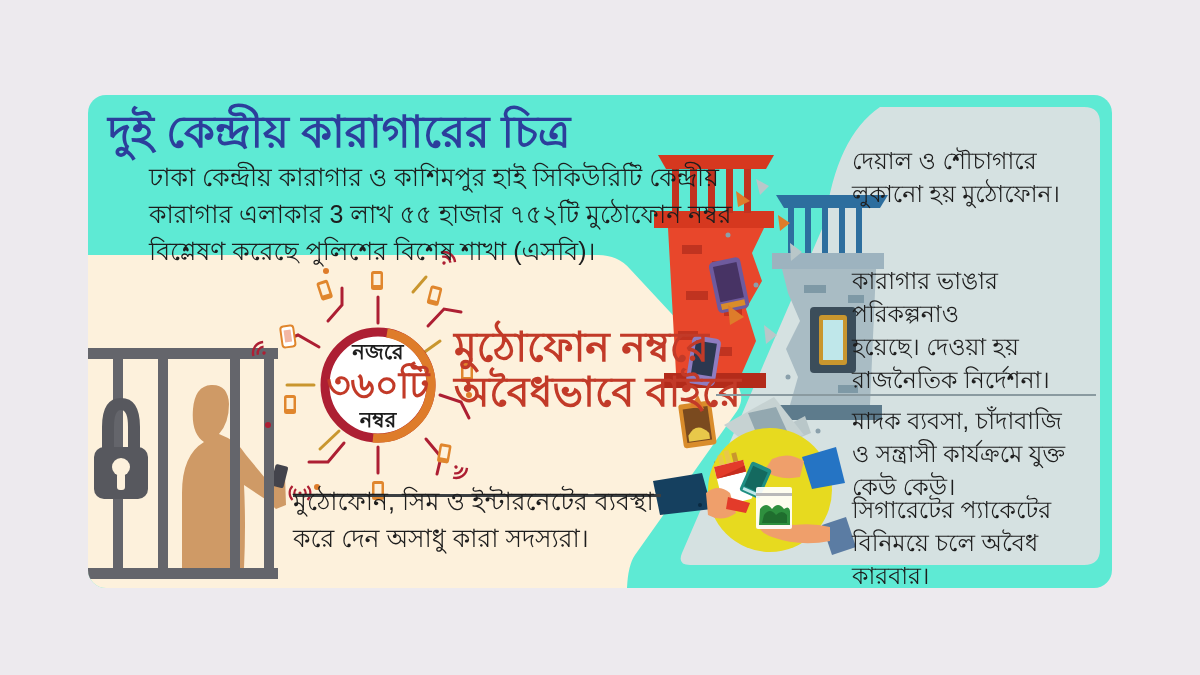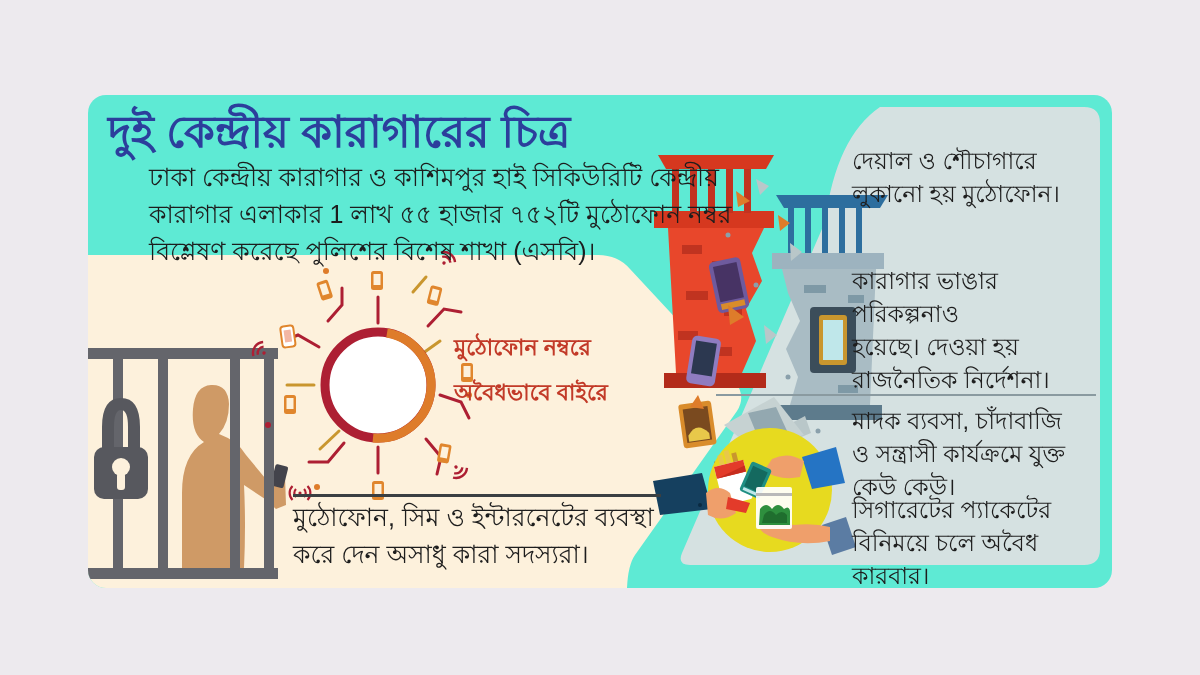--- a/index.html
+++ b/index.html
@@ -14,29 +14,29 @@
     position:absolute;left:88px;top:95px;width:1024px;height:493px;
     background:#5eead4;border-radius:18px;overflow:hidden;
   }
   .card svg.bg{position:absolute;left:0;top:0;}
   .txt{position:absolute;color:#1d1d1d;}
   .title{
     left:20px;top:4px;font-size:44px;font-weight:bold;color:#2c3e9c;
     letter-spacing:0px;white-space:nowrap;
   }
   .intro{left:20px;top:64px;font-size:25px;line-height:37px;color:#1d1d1d;margin-left:41px;}
-  .headline{left:366px;top:230px;font-size:22px;line-height:45px;font-weight:bold;color:#c23a28;}
+  .headline{left:366px;top:230px;font-size:41px;line-height:45px;font-weight:bold;color:#c23a28;}
   .badge-text{
     left:222px;top:238px;width:136px;height:106px;
     display:flex;flex-direction:column;align-items:center;justify-content:center;
     text-align:center;
   }
   .badge-text .b-top,.badge-text .b-bottom{font-size:21px;line-height:26px;font-weight:bold;color:#1d1d1d;}
   .badge-text .b-num{font-size:37px;line-height:42px;font-weight:bold;color:#c23a28;}
-  .left-note{left:205px;top:404px;font-size:25px;line-height:37px;color:#1d1d1d;}
+  .left-note{left:205px;top:388px;font-size:25px;line-height:37px;color:#1d1d1d;}
   .divider-left{position:absolute;left:205px;top:399px;width:368px;height:3px;background:#3a3f42;}
   .rp{left:764px;width:245px;font-size:23.5px;line-height:33px;color:#1e1e1e;}
   .rp1{top:50px;}.rp2{top:170px;}.rp3{top:310px;}.rp4{top:399px;}
   .divider-right{position:absolute;left:628px;top:299px;width:380px;height:2px;background:#8a9aa0;}
 </style>
 </head>
 <body>
 
 <div class="stage">
   <div class="card">
@@ -262,24 +262,29 @@
           <path d="M4,22 Q10,14 16,22 Q22,14 28,22 Q33,18 34,24 L34,38 L3,38 Z" fill="#2e8f3e"></path>
           <path d="M8,28 Q14,20 20,28 Q26,22 31,28 L31,36 L6,36 Z" fill="#1f6e2e"></path>
         </g>
       </g>
     </svg>
 
     <div class="txt title">দুই কেন্দ্রীয় কারাগারের চিত্র</div>
 
     <div class="txt intro">
       <div>ঢাকা কেন্দ্রীয় কারাগার ও কাশিমপুর হাই সিকিউরিটি কেন্দ্রীয়</div>
-      <div>কারাগার এলাকার 1 লাখ ৫৫ হাজার ৭৫২টি মুঠোফোন নম্বর</div>
+      <div>কারাগার এলাকার 3 লাখ ৫৫ হাজার ৭৫২টি মুঠোফোন নম্বর</div>
       <div>বিশ্লেষণ করেছে পুলিশের বিশেষ শাখা (এসবি)।</div>
     </div>
 
+    <div class="txt badge-text">
+      <div class="b-top">নজরে</div>
+      <div class="b-num">৩৬০টি</div>
+      <div class="b-bottom">নম্বর</div>
+    </div>
 
     <div class="txt headline">
       <div>মুঠোফোন নম্বরে</div>
       <div>অবৈধভাবে বাইরে</div>
     </div>
 
     <div class="divider-left"></div>
 
     <div class="txt left-note">
       <div>মুঠোফোন, সিম ও ইন্টারনেটের ব্যবস্থা</div>

